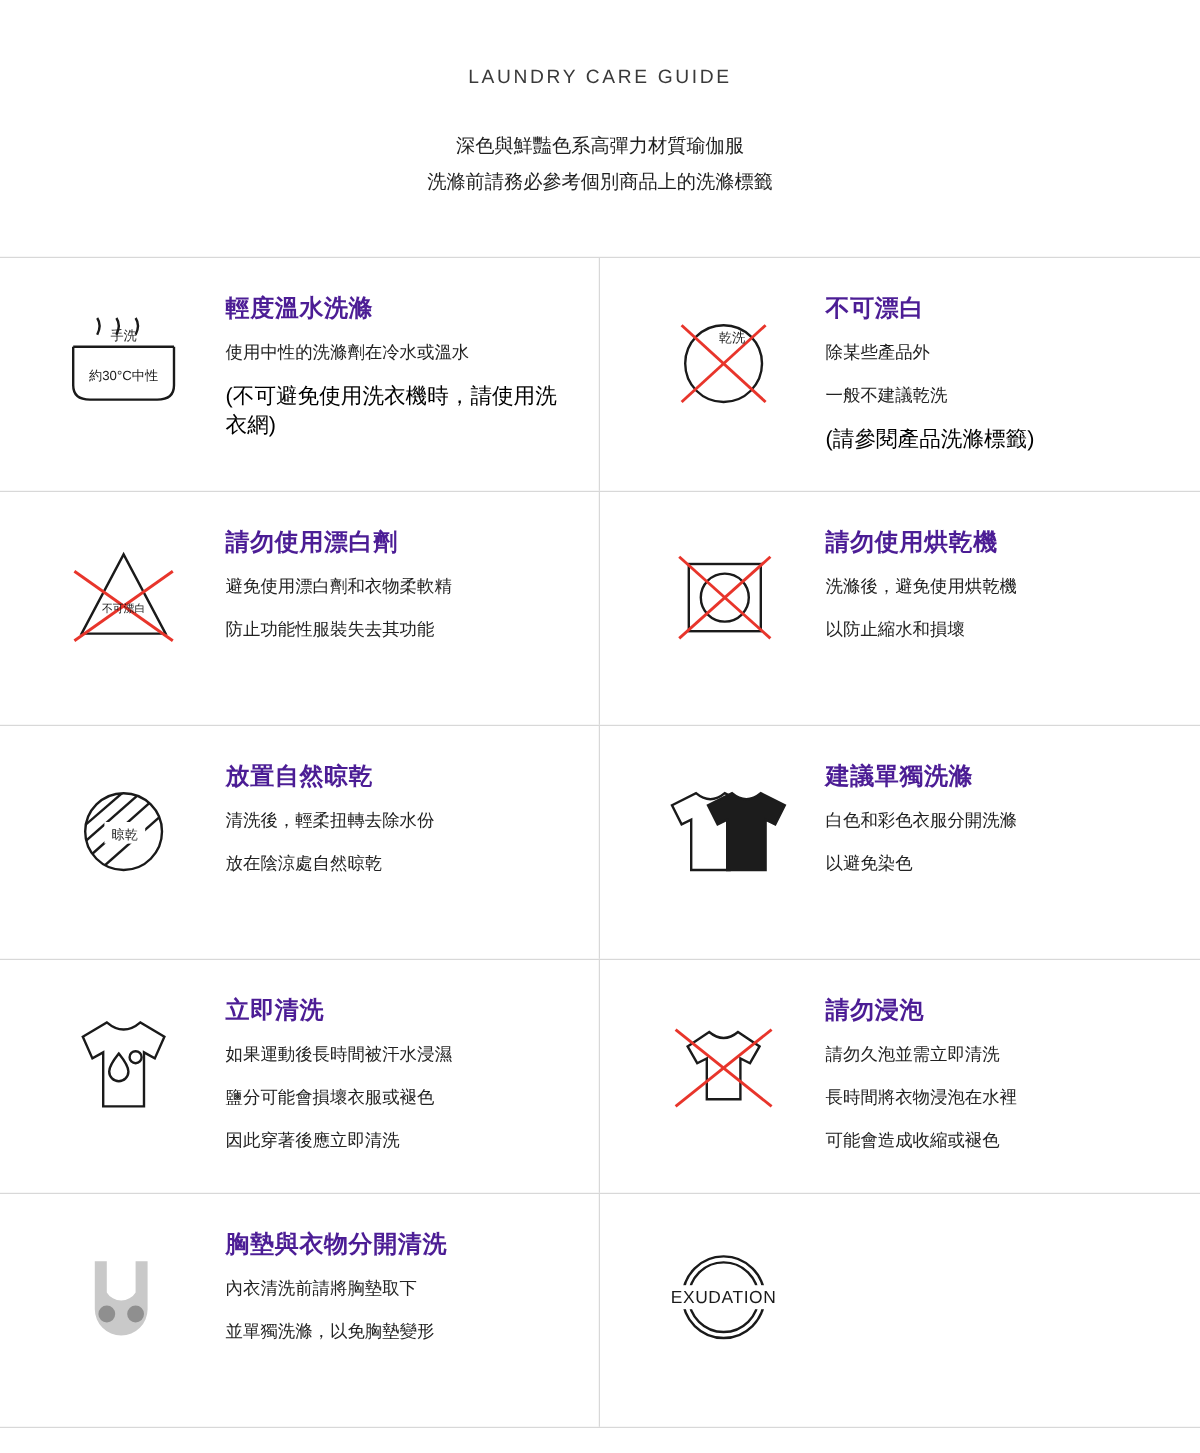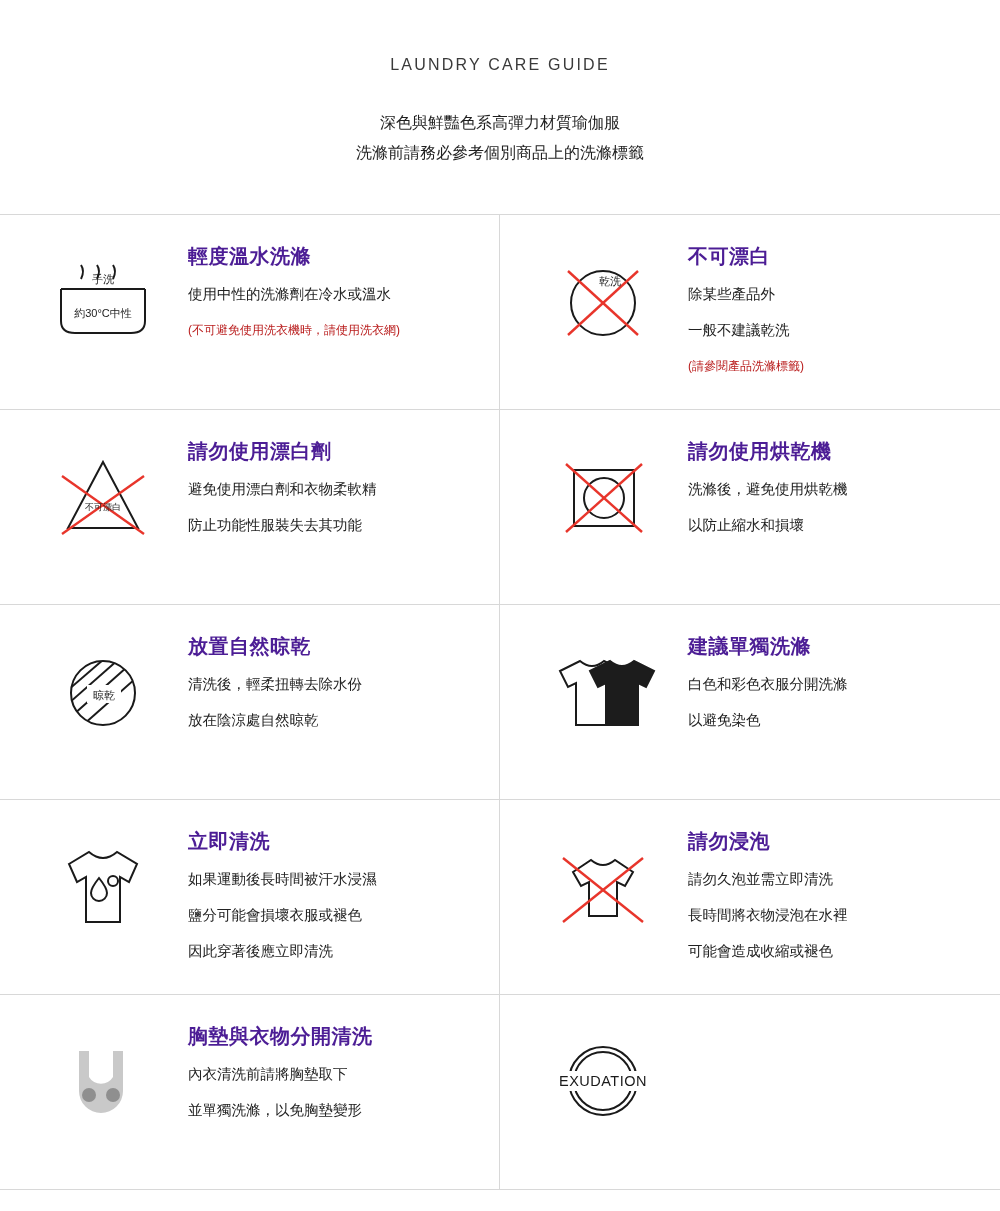--- a/index.html
+++ b/index.html
@@ -81,22 +81,22 @@
     margin-bottom: 12px;
     letter-spacing: 0.5px;
   }
   .item-line {
     font-size: 14.5px;
     line-height: 24px;
     color: #222;
     margin-top: 12px;
   }
   .item-line.small {
-    font-size: 12px;
-    color: #b91c1c;
+    font-size: 18px;
+    color: #000000;
   }
 
   svg { display: block; }
   .st { stroke: #1a1a1a; fill: none; stroke-width: 2; }
   .cross { stroke: #e8352b; stroke-width: 2.4; }
   .lbl { font-size: 11px; font-family: "Liberation Sans", sans-serif; fill: #1a1a1a; }
   .lbl-sm { font-size: 9px; font-family: "Liberation Sans", sans-serif; fill: #1a1a1a; }
 </style>
 </head>
 <body>

